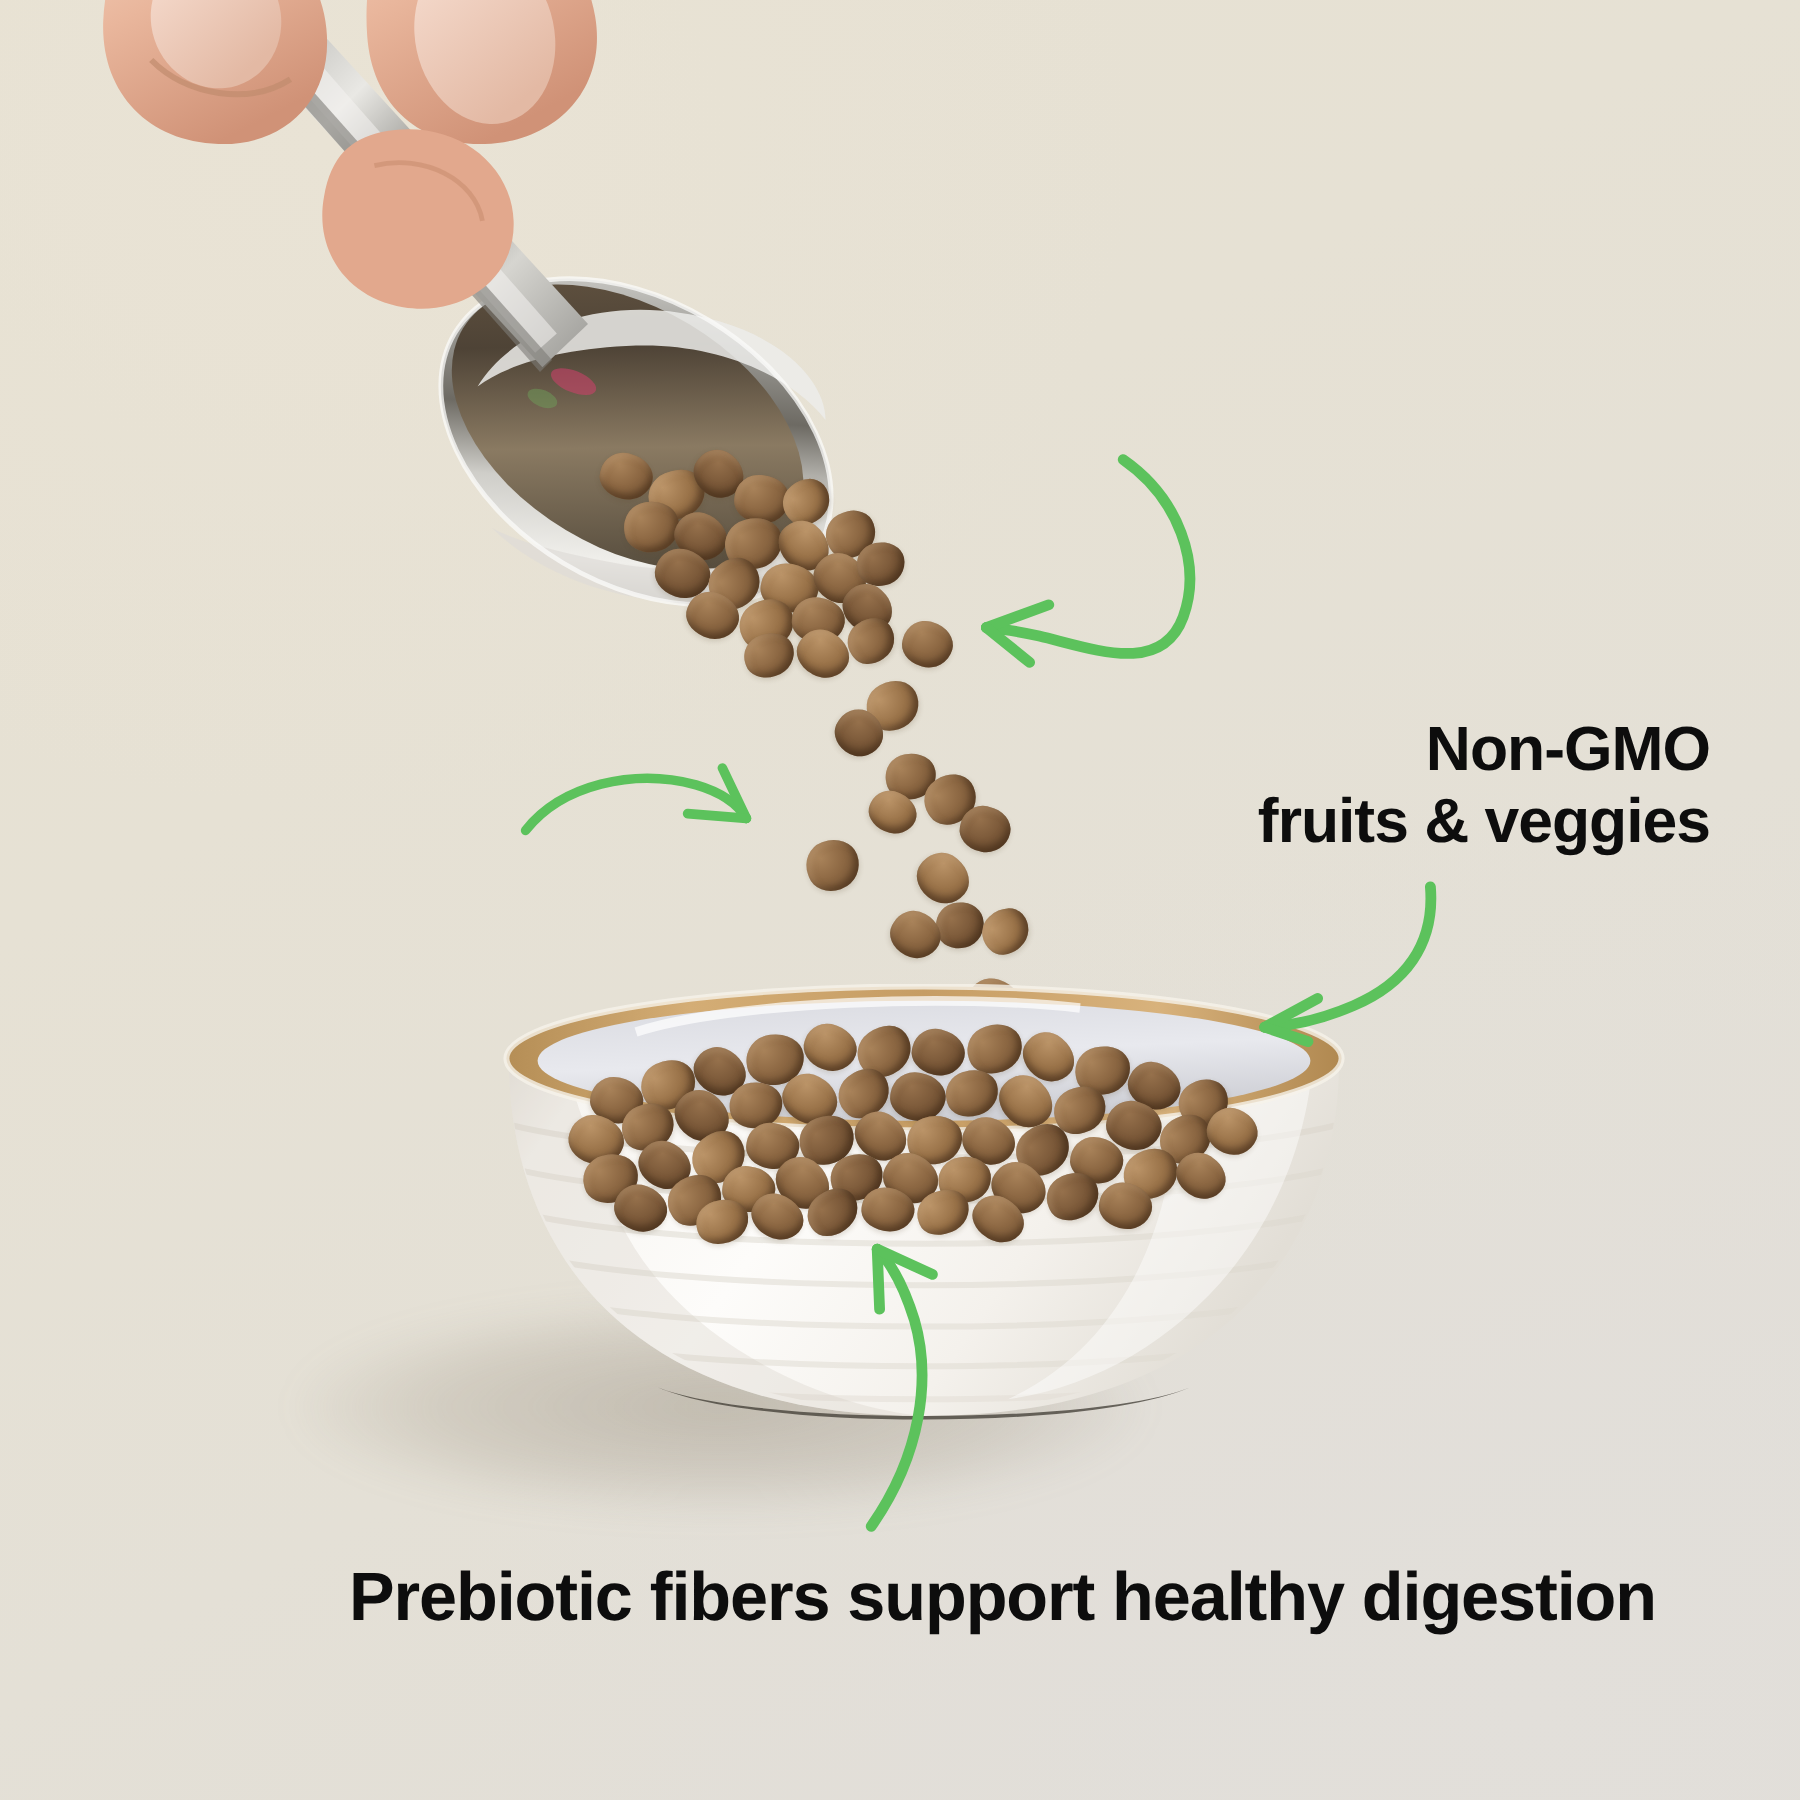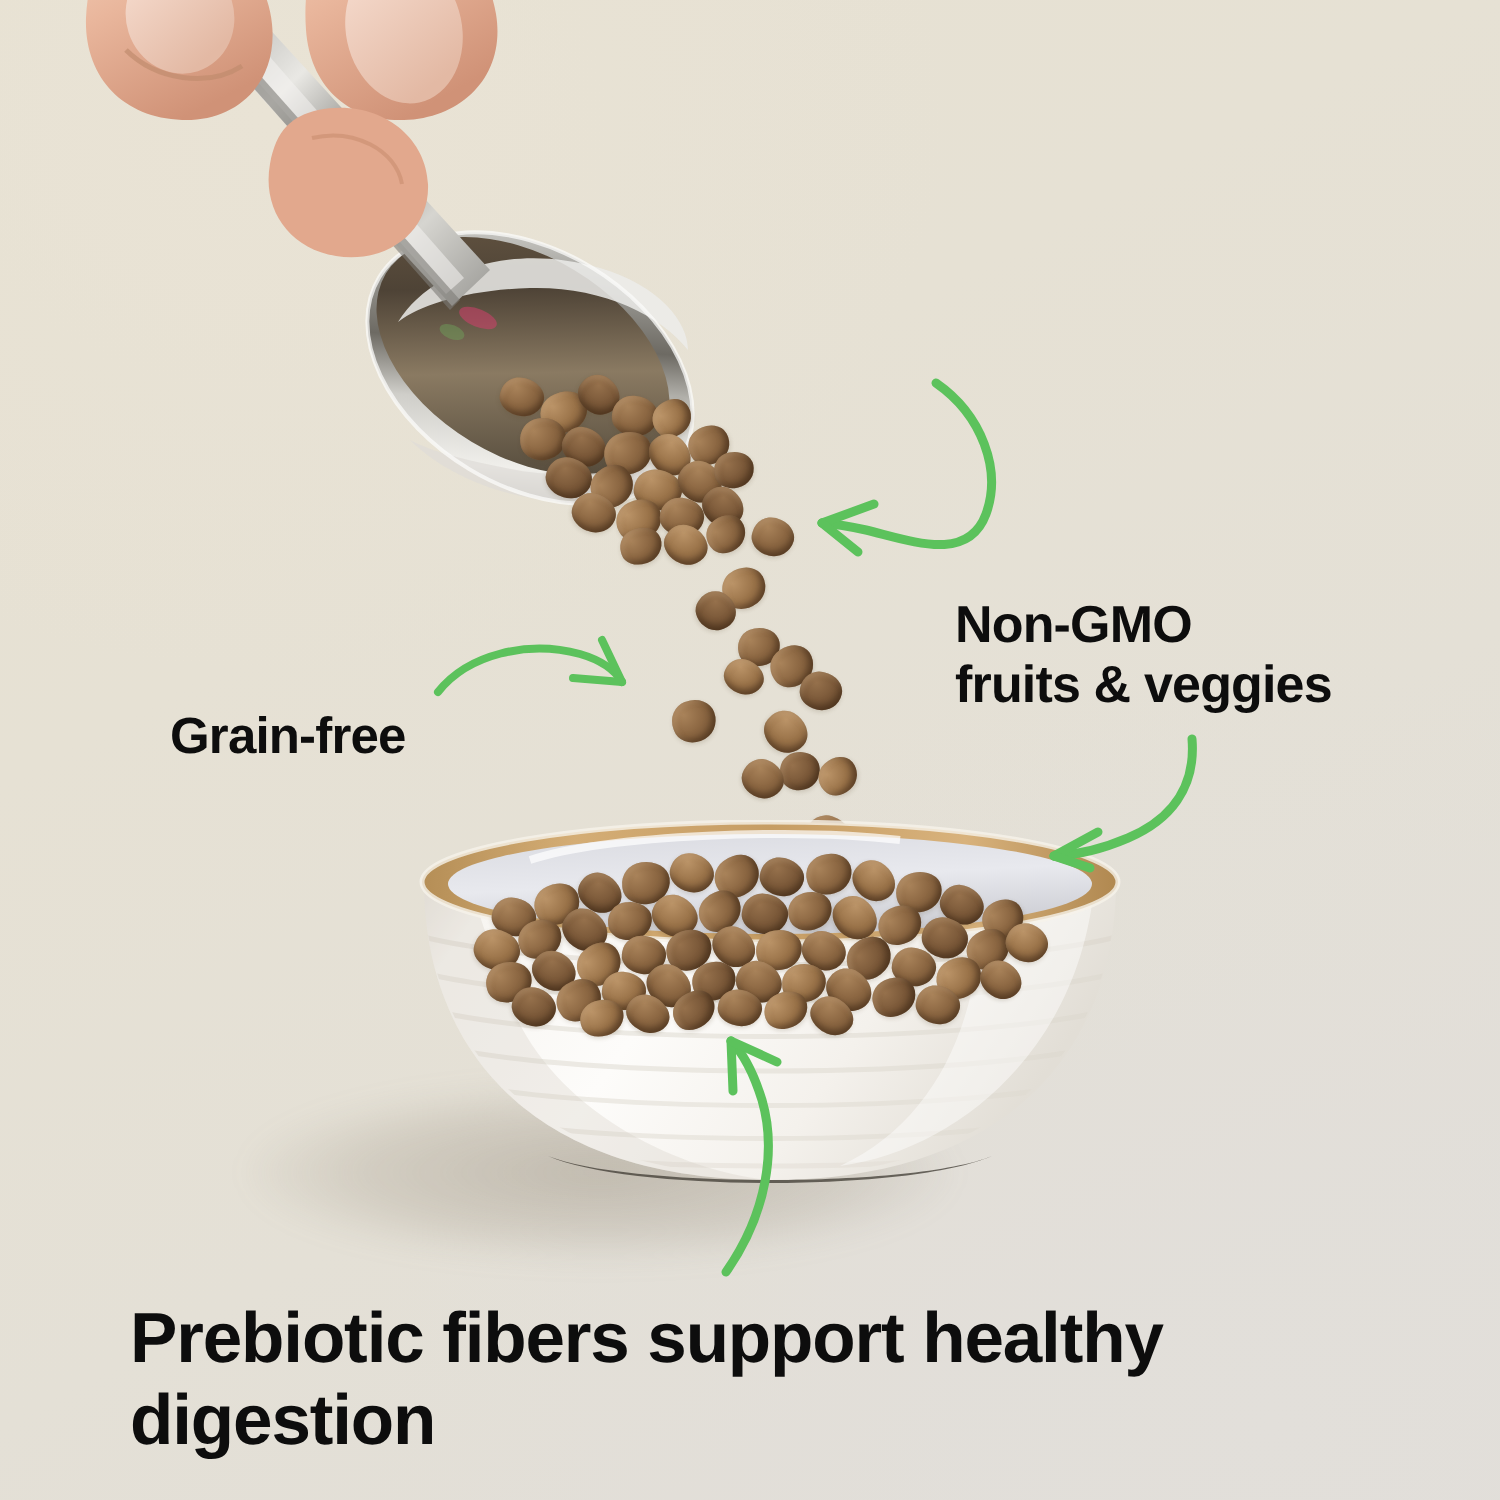--- a/index.html
+++ b/index.html
@@ -24,23 +24,23 @@
   .callout {
     position:absolute;
     color:#0d0d0d;
     font-weight:700;
     letter-spacing:-0.016em;
     line-height:1.16;
     white-space:pre-line;
     text-rendering:geometricPrecision;
   }
   #callout-lamb   { left:690px; top:212px;  width:720px; font-size:53px; text-align:center; }
-  #callout-gmo    { left:955px; top:595px;  width:470px; font-size:52px; text-align:left; }
+  #callout-gmo    { left:955px; top:595px;  width:470px; font-size:52px; text-align:right; }
   #callout-grain  { left:170px; top:706px;  width:330px; font-size:51px; text-align:left;  }
-  #callout-fiber  { left:130px; top:1298px; width:1250px; font-size:71px; text-align:left; }
+  #callout-fiber  { left:130px; top:1298px; width:1250px; font-size:57px; text-align:right; }
 
   
   .arrow-layer { position:absolute; left:0; top:0; width:1500px; height:1500px; pointer-events:none; }
   .arrow-path {
     fill:none;
     stroke:#5cc25c;
     stroke-width:9;
     stroke-linecap:round;
     stroke-linejoin:round;
   }
@@ -340,17 +340,16 @@
       <path class="arrow-path" d="M726 1272 C768 1212 776 1148 762 1100 C752 1068 740 1050 731 1041"></path>
       <path class="arrow-path" d="M731 1041 L733 1091"></path>
       <path class="arrow-path" d="M731 1041 L777 1062"></path>
     </g>
   </svg>
 
 
   <div class="callout" id="callout-gmo">Non-GMO
 fruits &amp; veggies</div>
 
-  <div class="callout" id="callout-grain">Grain-free</div>
 
   <div class="callout" id="callout-fiber">Prebiotic fibers support healthy digestion</div>
 
 </div>
 
 </body></html>

